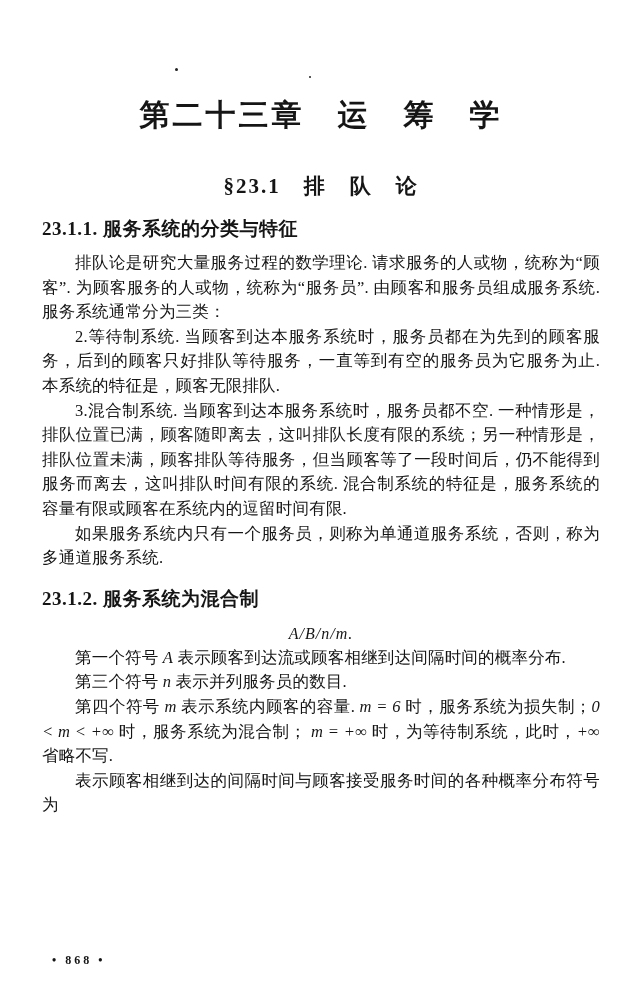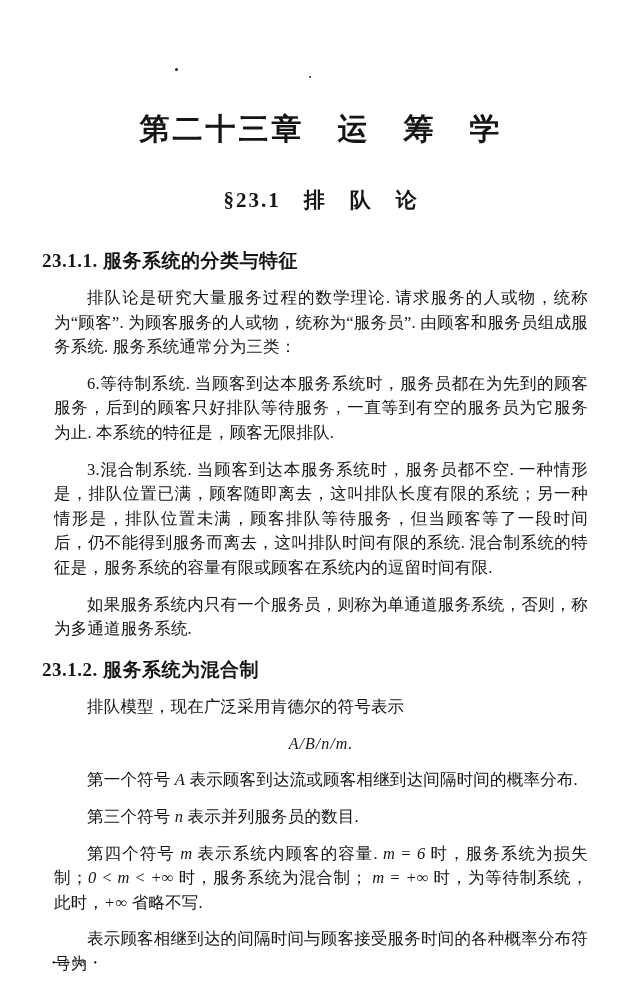--- a/index.html
+++ b/index.html
@@ -12,66 +12,66 @@
     color: #151515;
     font-family: "Liberation Serif", "DejaVu Serif", serif;
     overflow: hidden;
     box-sizing: border-box;
   }
   .content {
     padding: 96px 40px 0 42px;
     box-sizing: border-box;
   }
   .chapter-title {
-    margin: 14px;
+    margin: 0;
     text-align: center;
     font-size: 30px;
     font-weight: bold;
     letter-spacing: 3px;
     line-height: 38px;
   }
   .section-title {
     margin: 38px 0 15px 0;
     text-align: center;
     font-size: 21px;
     font-weight: bold;
     letter-spacing: 2px;
     line-height: 28px;
   }
   .subsection-heading {
-    margin: 34px 0 9px 0;
+    margin: 16px 0 9px 0;
     text-align: left;
     font-size: 19px;
     font-weight: bold;
     line-height: 26px;
     letter-spacing: 0.5px;
   }
   .subsection-heading.second { margin-top: 15px; }
   p.body-par {
-    margin: 12px;
+    margin: 0;
     font-size: 16.5px;
     line-height: 24.6px;
     text-align: justify;
     text-indent: 2em;
     letter-spacing: 0.2px;
   }
   .formula {
     text-align: center;
     font-size: 16px;
     font-style: italic;
     line-height: 25px;
     letter-spacing: 1px;
   }
   .math { font-style: italic; }
   .page-number {
     position: absolute;
     left: 52px;
     bottom: 20px;
-    font-size: 10px;
-    font-weight: normal;
+    font-size: 12px;
+    font-weight: bold;
     letter-spacing: 3px;
   }
   .speck {
     position: absolute;
     background: #222;
     border-radius: 50%;
   }
   .speck.s1 { left: 175px; top: 68px; width: 3px; height: 3px; }
   .speck.s2 { left: 309px; top: 76px; width: 2px; height: 2px; }
 </style>
@@ -82,27 +82,26 @@
   <div class="speck s1"></div>
   <div class="speck s2"></div>
 
   <div class="content">
     <h1 class="chapter-title">第二十三章　运　筹　学</h1>
     <h2 class="section-title">§23.1　排　队　论</h2>
 
     <h3 class="subsection-heading">23.1.1. 服务系统的分类与特征</h3>
 
     <p class="body-par">排队论是研究大量服务过程的数学理论. 请求服务的人或物，统称为“顾客”. 为顾客服务的人或物，统称为“服务员”. 由顾客和服务员组成服务系统. 服务系统通常分为三类：</p>
-    <p class="body-par">6.等待制系统. 当顾客到达本服务系统时，服务员都在为先到的顾客服务，后到的顾客只好排队等待服务，一直等到有空的服务员为它服务为止. 本系统的特征是，顾客无限排队.</p>
+    <p class="body-par">2.等待制系统. 当顾客到达本服务系统时，服务员都在为先到的顾客服务，后到的顾客只好排队等待服务，一直等到有空的服务员为它服务为止. 本系统的特征是，顾客无限排队.</p>
     <p class="body-par">3.混合制系统. 当顾客到达本服务系统时，服务员都不空. 一种情形是，排队位置已满，顾客随即离去，这叫排队长度有限的系统；另一种情形是，排队位置未满，顾客排队等待服务，但当顾客等了一段时间后，仍不能得到服务而离去，这叫排队时间有限的系统. 混合制系统的特征是，服务系统的容量有限或顾客在系统内的逗留时间有限.</p>
     <p class="body-par">如果服务系统内只有一个服务员，则称为单通道服务系统，否则，称为多通道服务系统.</p>
 
     <h3 class="subsection-heading second">23.1.2. 服务系统为混合制</h3>
 
-    <p class="body-par">排队模型，现在广泛采用肯德尔的符号表示</p>
     <div class="formula">A/B/n/m.</div>
 
     <p class="body-par"><span>第一个符号 </span><span class="math">A</span><span> 表示顾客到达流或顾客相继到达间隔时间的概率分布.</span></p>
     <p class="body-par"><span>第三个符号 </span><span class="math">n</span><span> 表示并列服务员的数目.</span></p>
     <p class="body-par"><span>第四个符号 </span><span class="math">m</span><span> 表示系统内顾客的容量. </span><span class="math">m = 6</span><span> 时，服务系统为损失制；</span><span class="math">0 &lt; m &lt; +∞</span><span> 时，服务系统为混合制； </span><span class="math">m = +∞</span><span> 时，为等待制系统，此时，</span><span class="math">+∞</span><span> 省略不写.</span></p>
 
     <p class="body-par">表示顾客相继到达的间隔时间与顾客接受服务时间的各种概率分布符号为</p>
   </div>
 
   <div class="page-number">• 868 •</div>

